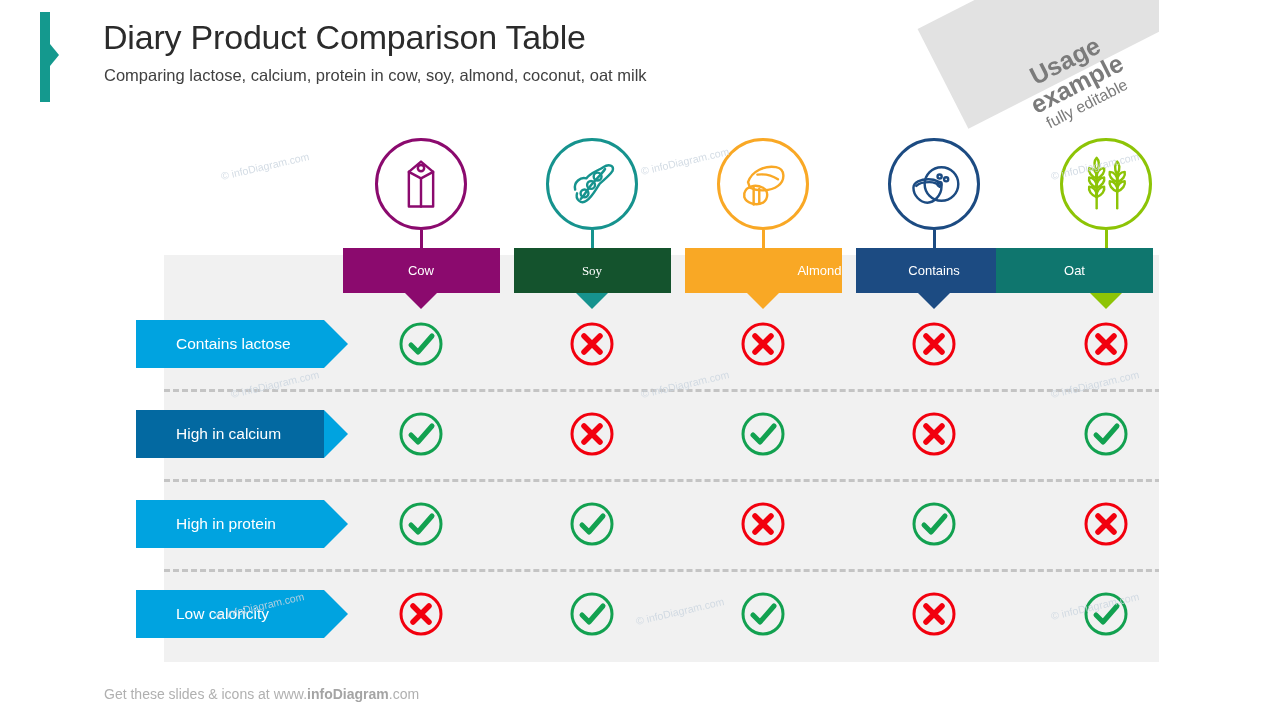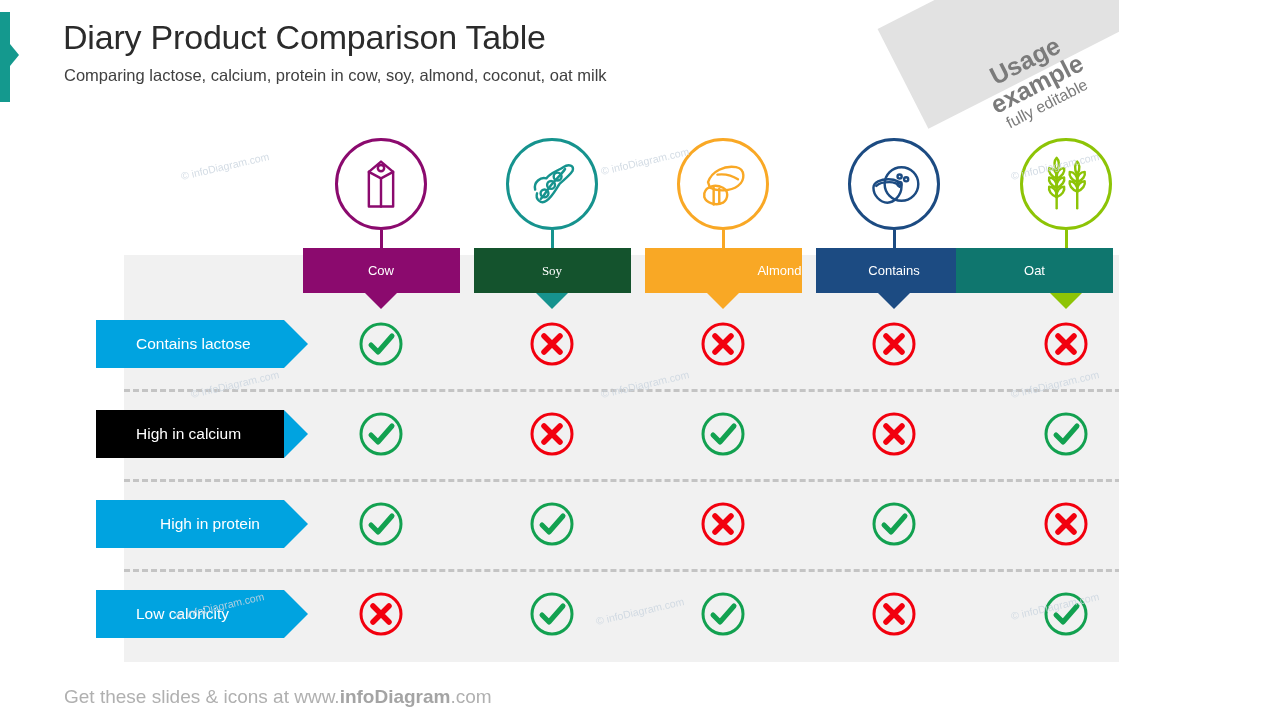--- a/index.html
+++ b/index.html
@@ -13,20 +13,21 @@
     font-family: "Liberation Sans", sans-serif;
     overflow: hidden;
     position: relative;
   }
   #slide {
     position: relative;
     width: 1119px;
     height: 720px;
     background: #ffffff;
     overflow: hidden;
+    margin-left: 40px;
   }
 
   
   .left-accent {
     position: absolute;
     left: 0;
     top: 12px;
     width: 10px;
     height: 90px;
     background: #14998e;
@@ -206,21 +207,21 @@
     white-space: nowrap;
     pointer-events: none;
     font-family: "Liberation Sans", sans-serif;
   }
 
   
   .footer {
     position: absolute;
     left: 64px;
     top: 686px;
-    font-size: 19px;
+    font-size: 14px;
     color: #b0b0b0;
     white-space: nowrap;
   }
   .footer b { color: #a4a4a4; font-weight: bold; }
 </style>
 </head>
 <body>
 
 <div id="slide">
 
@@ -319,25 +320,25 @@
       <div class="col-head" style="left: 956px; width: 157px; background: #0f766e;">
         <span>Oat</span>
       </div>
       <div class="col-head-arrow" style="left: 1050px; border-top: 16px solid rgb(141, 196, 6);"></div>
     </div>
   <div id="rows-layer">
       <div class="row-label" style="top: 320px; background: rgb(0, 163, 224);">
         <span>Contains lactose</span>
       </div>
       <div class="row-label-arrow" style="top: 320px; border-left-color: rgb(0, 163, 224);"></div>
-      <div class="row-label" style="top: 410px; background: #000000;">
+      <div class="row-label" style="top: 410px; background: #0369a1;">
         <span>High in calcium</span>
       </div>
       <div class="row-label-arrow" style="top: 410px; border-left-color: rgb(0, 163, 224);"></div>
-      <div class="row-label" style="top: 500px; background: rgb(0, 163, 224); justify-content: center;">
+      <div class="row-label" style="top: 500px; background: rgb(0, 163, 224);">
         <span>High in protein</span>
       </div>
       <div class="row-label-arrow" style="top: 500px; border-left-color: rgb(0, 163, 224);"></div>
       <div class="row-label" style="top: 590px; background: rgb(0, 163, 224);">
         <span>Low caloricity</span>
       </div>
       <div class="row-label-arrow" style="top: 590px; border-left-color: rgb(0, 163, 224);"></div>
     </div>
   <div id="seps-layer">
       <div class="dash-sep" style="top: 389px;"></div>

